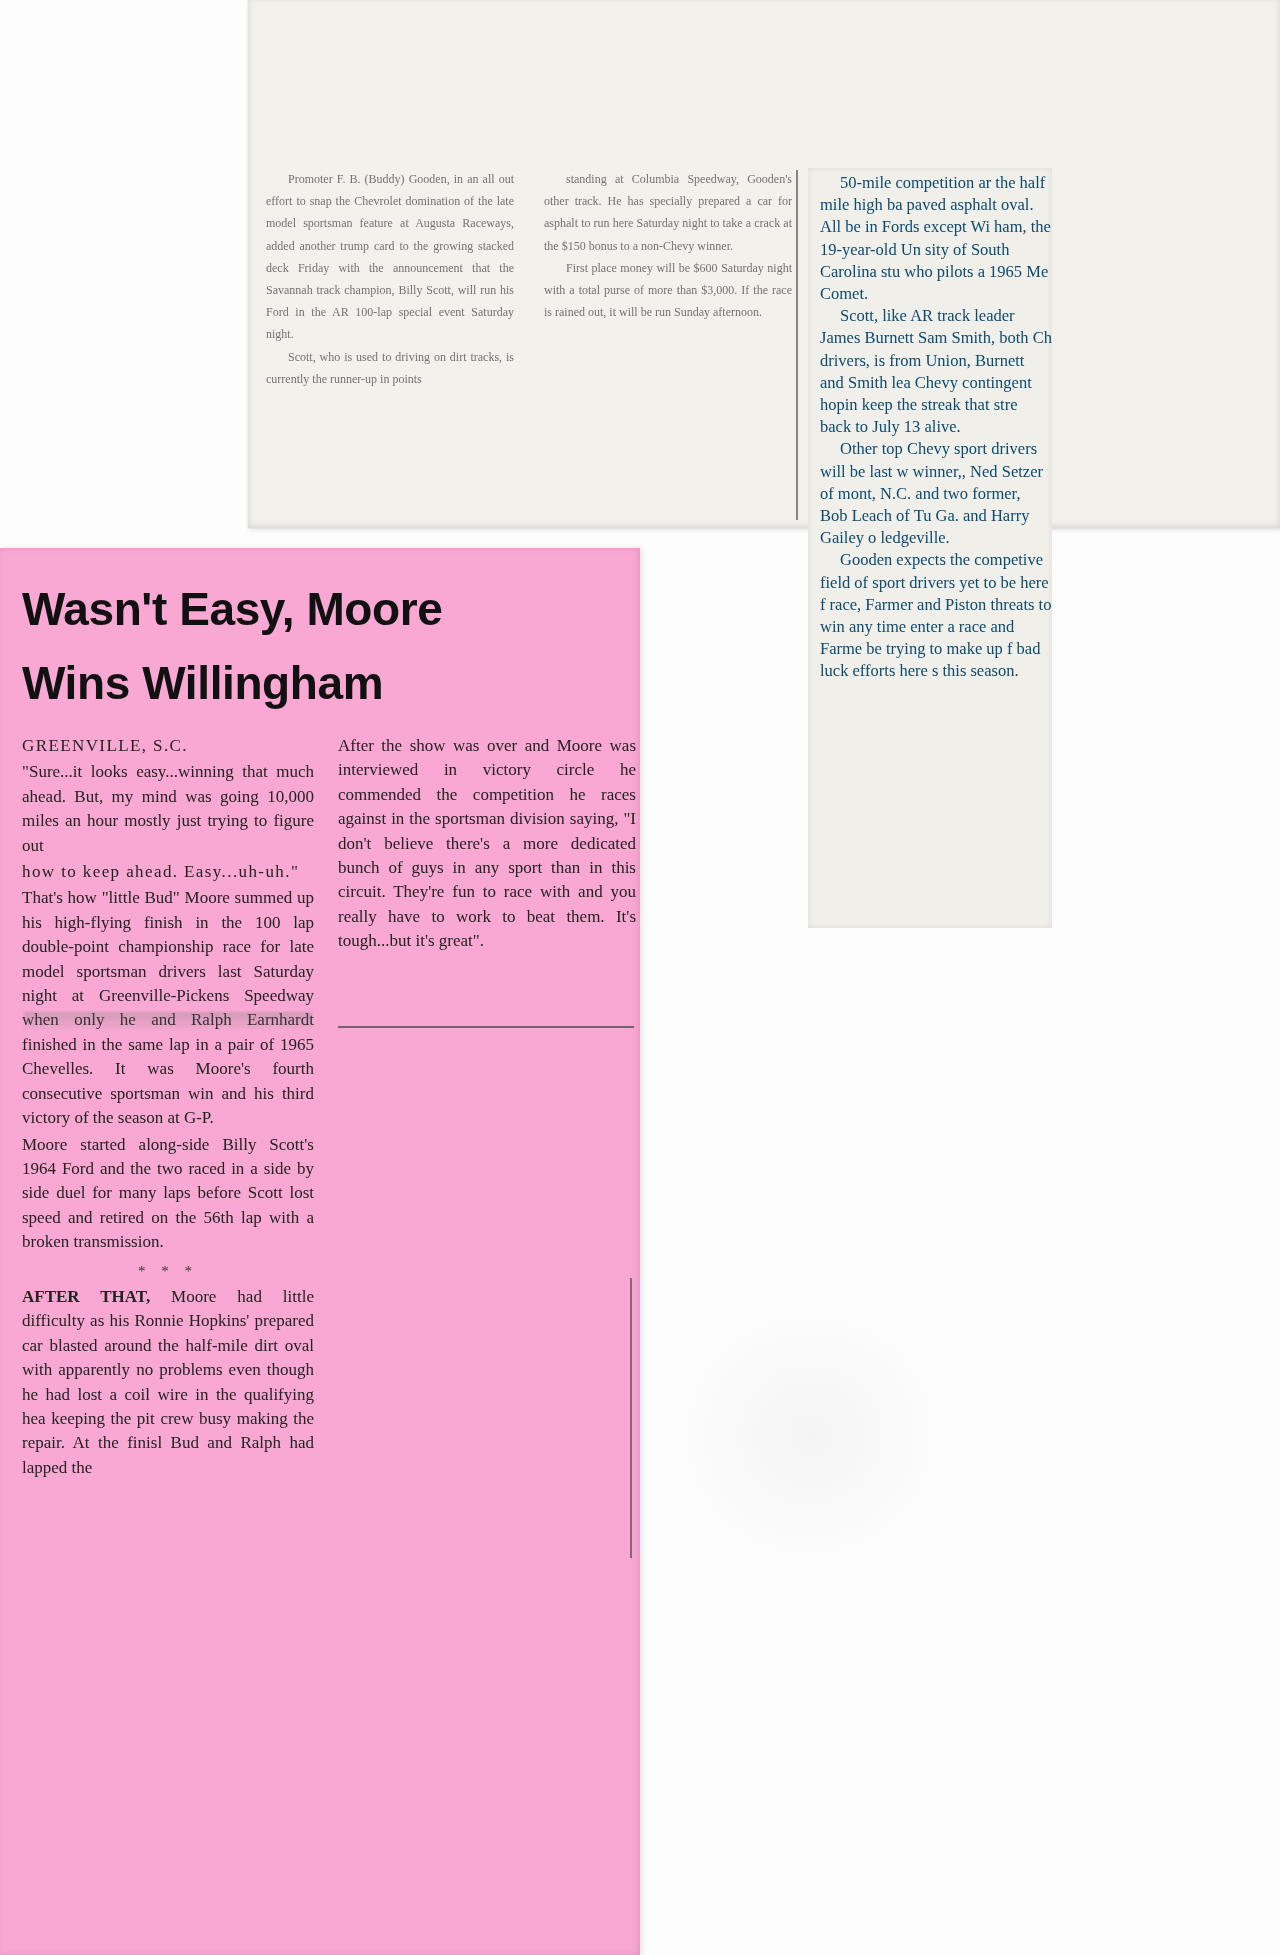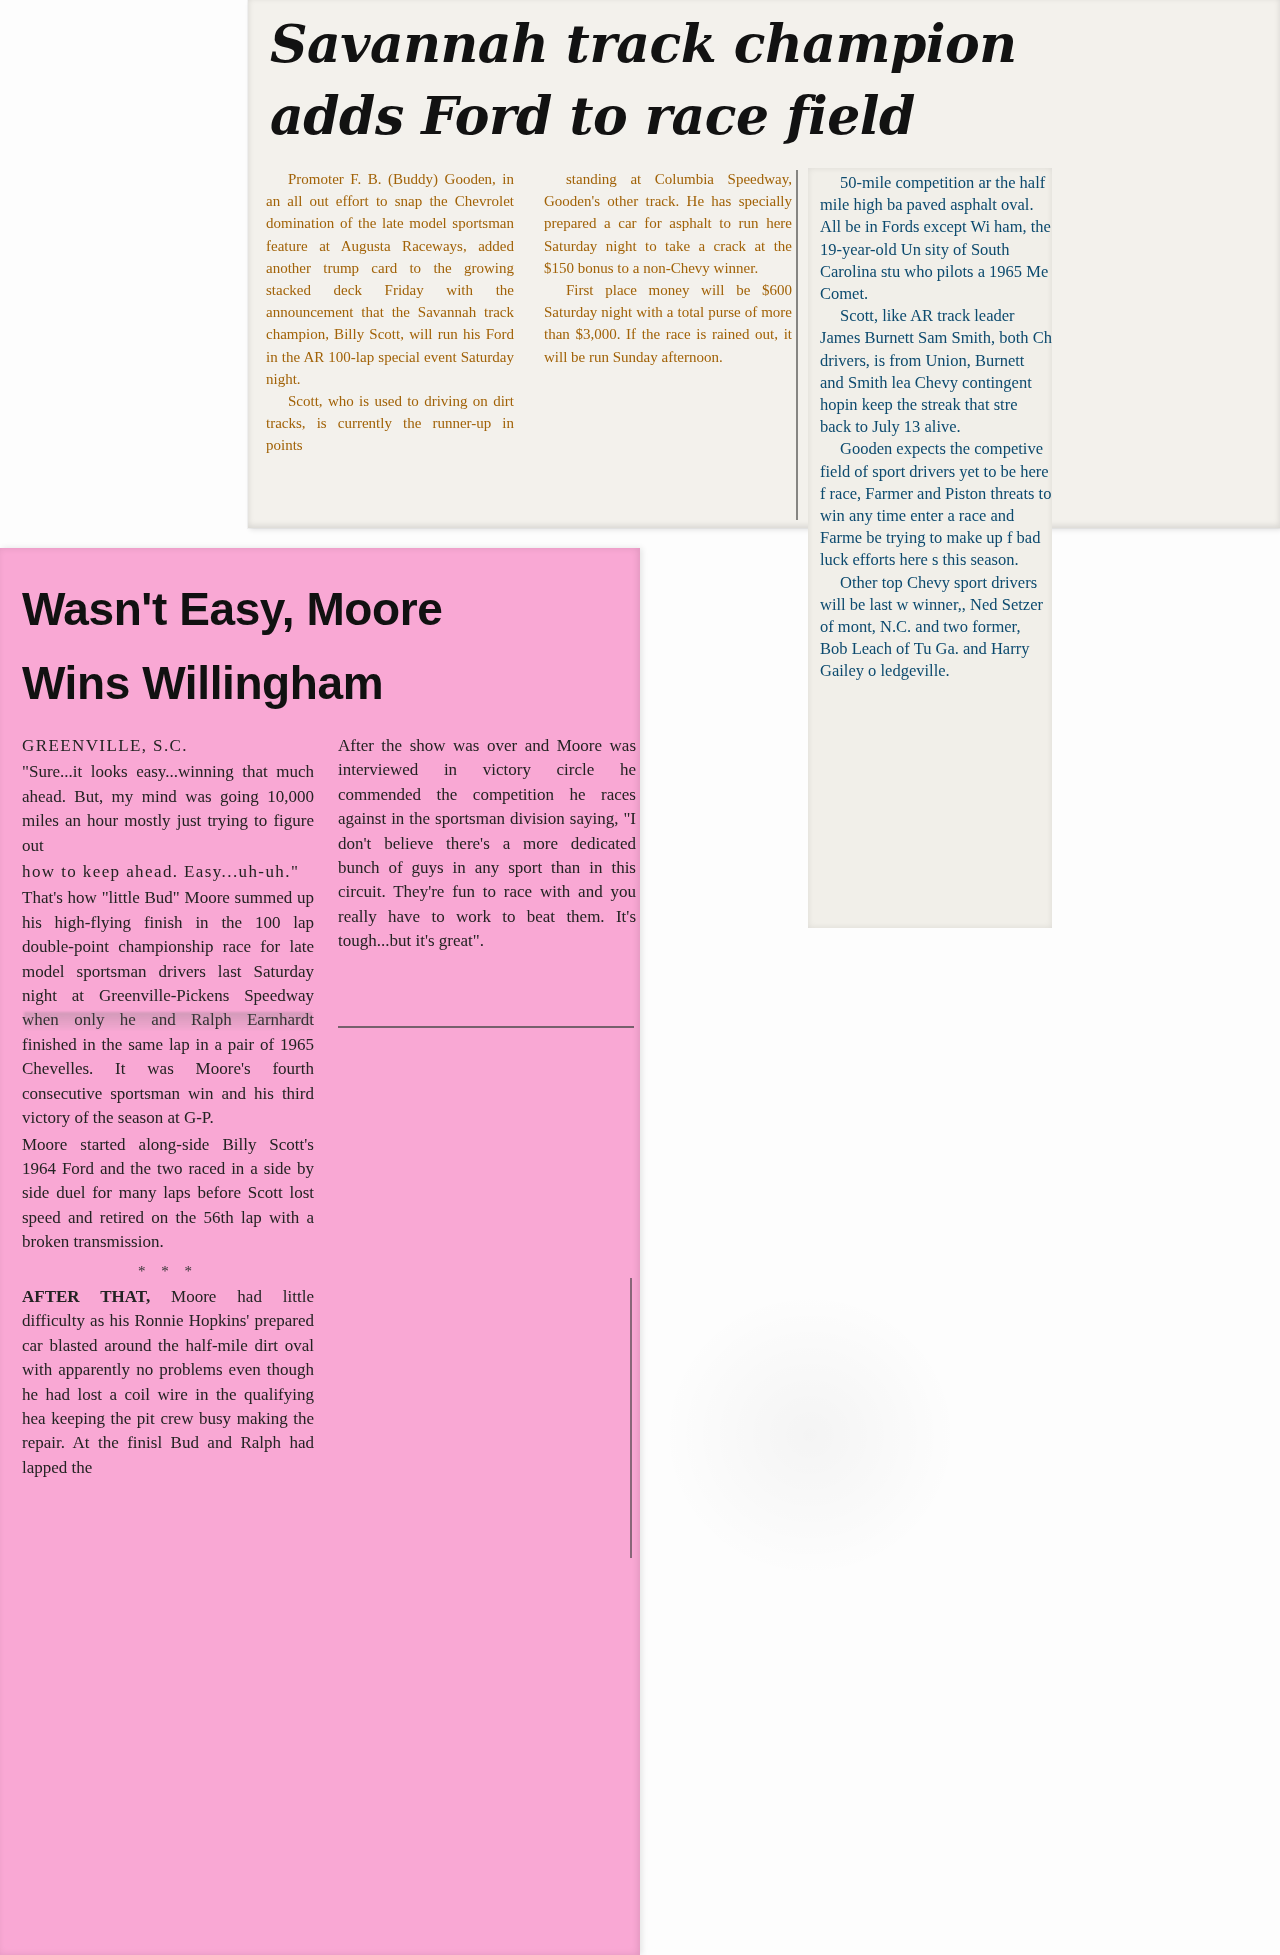--- a/index.html
+++ b/index.html
@@ -53,24 +53,24 @@
     position: absolute;
     left: 18px;
     top: 168px;
     width: 1014px;
     height: 352px;
   }
   .topcol {
     position: absolute;
     top: 0;
     width: 248px;
-    font-size: 15px;
+    font-size: 12px;
     line-height: 22.2px;
     text-align: justify;
-    color: #a16207;
+    color: #737373;
   }
   .topcol p { margin: 0; text-indent: 22px; }
   .topcol.c1 { left: 0px; }
   .topcol.c2 { left: 278px; }
   
   .col-rule {
     position: absolute;
     left: 548px;
     top: 170px;
     width: 2px;
@@ -206,45 +206,41 @@
     background: radial-gradient(ellipse at center, rgba(0,0,0,.035), rgba(0,0,0,0) 70%);
     pointer-events: none;
   }
 </style>
 </head>
 <body>
 
 <div class="scan-bg"></div>
 
 <div class="clip-top">
-  <div class="headline">
-    <span>Savannah track champion</span>
-    <span class="l2">adds Ford to race field</span>
-  </div>
 
   <div class="top-cols">
     <div class="topcol c1">
       <p>Promoter F. B. (Buddy) Gooden, in an all out effort to snap the Chevrolet domination of the late model sportsman feature at Augusta Raceways, added another trump card to the growing stacked deck Friday with the announcement that the Savannah track champion, Billy Scott, will run his Ford in the AR 100-lap special event Saturday night.</p>
       <p>Scott, who is used to driving on dirt tracks, is currently the runner-up in points</p>
     </div>
     <div class="topcol c2">
       <p>standing at Columbia Speedway, Gooden's other track. He has specially prepared a car for asphalt to run here Saturday night to take a crack at the $150 bonus to a non-Chevy winner.</p>
       <p>First place money will be $600 Saturday night with a total purse of more than $3,000. If the race is rained out, it will be run Sunday afternoon.</p>
     </div>
   </div>
   <div class="col-rule"></div>
 </div>
 <div class="edge-shadow-top"></div>
 
 <div class="clip-right">
   <div class="rc">
     <p>50-mile competition ar the half mile high ba paved asphalt oval. All be in Fords except Wi ham, the 19-year-old Un sity of South Carolina stu who pilots a 1965 Me Comet.</p>
     <p>Scott, like AR track leader James Burnett Sam Smith, both Ch drivers, is from Union, Burnett and Smith lea Chevy contingent hopin keep the streak that stre back to July 13 alive.</p>
+    <p>Other top Chevy sport drivers will be last w winner,, Ned Setzer of mont, N.C. and two former, Bob Leach of Tu Ga. and Harry Gailey o ledgeville.</p>
     <p>Gooden expects the competive field of sport drivers yet to be here f race, Farmer and Piston threats to win any time enter a race and Farme be trying to make up f bad luck efforts here s this season.</p>
-    <p>Other top Chevy sport drivers will be last w winner,, Ned Setzer of mont, N.C. and two former, Bob Leach of Tu Ga. and Harry Gailey o ledgeville.</p>
   </div>
 </div>
 <div class="edge-shadow-right"></div>
 
 <div class="clip-left">
   <div class="headline2">
     <span>Wasn't Easy, Moore</span>
     <span>Wins Willingham</span>
   </div>
 

